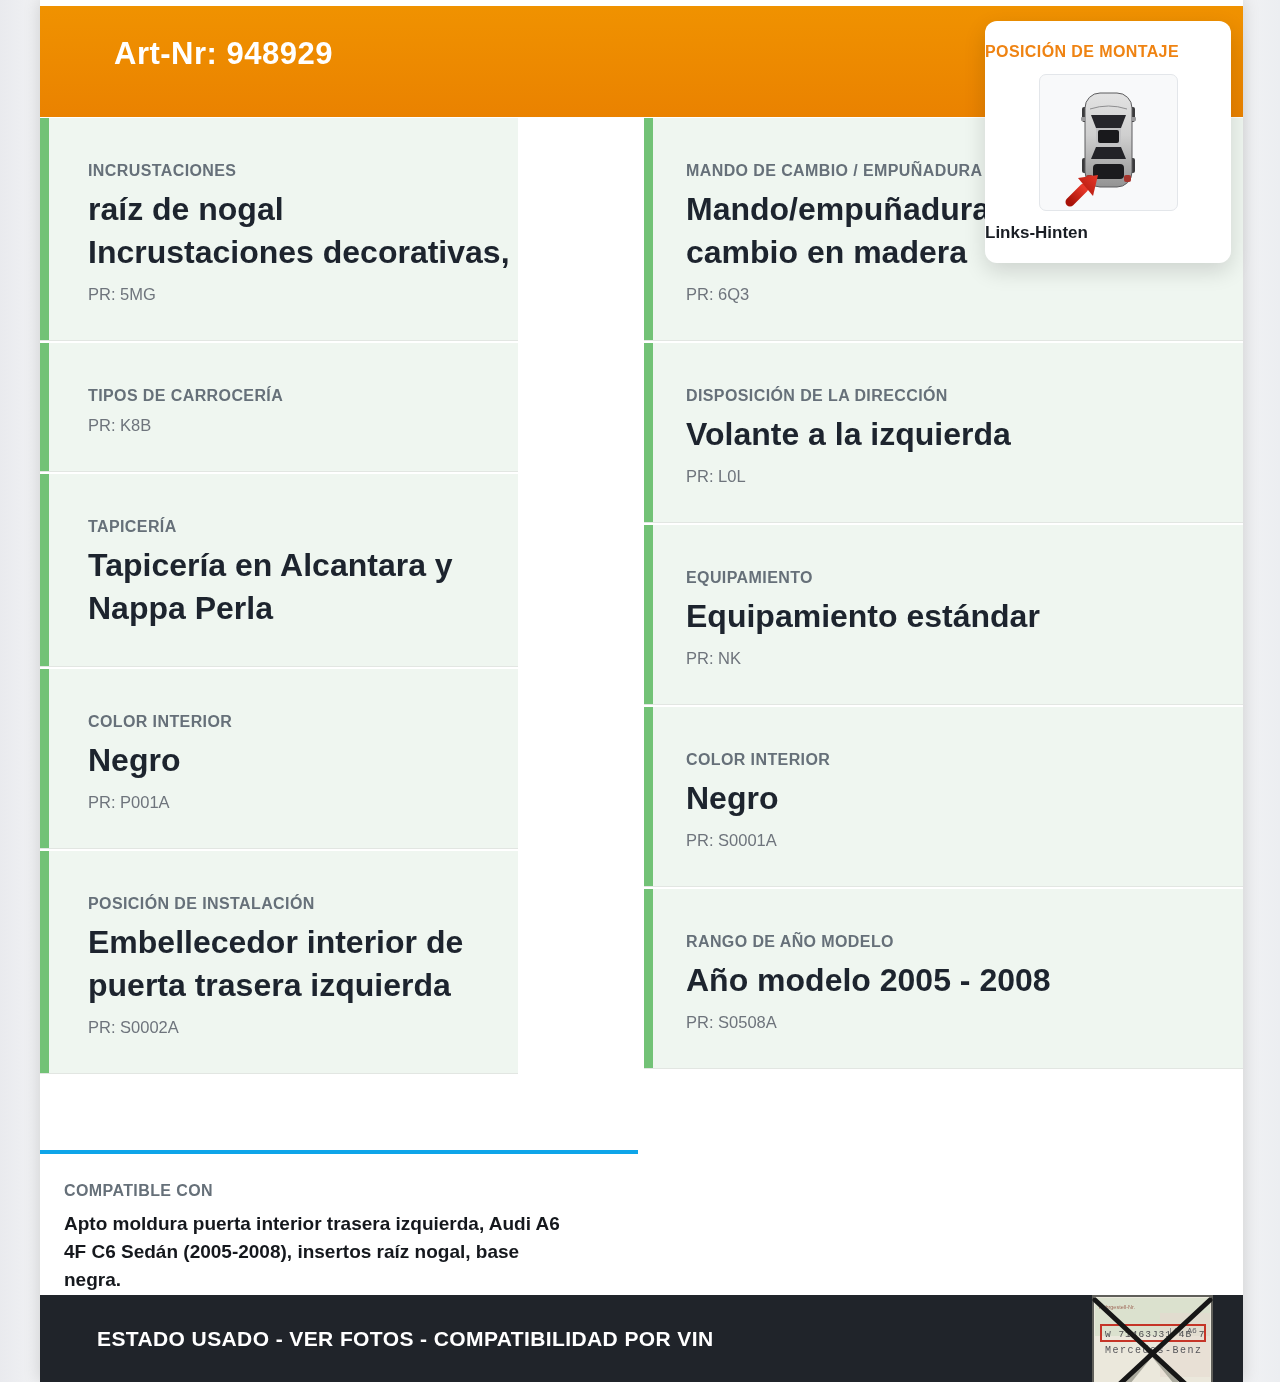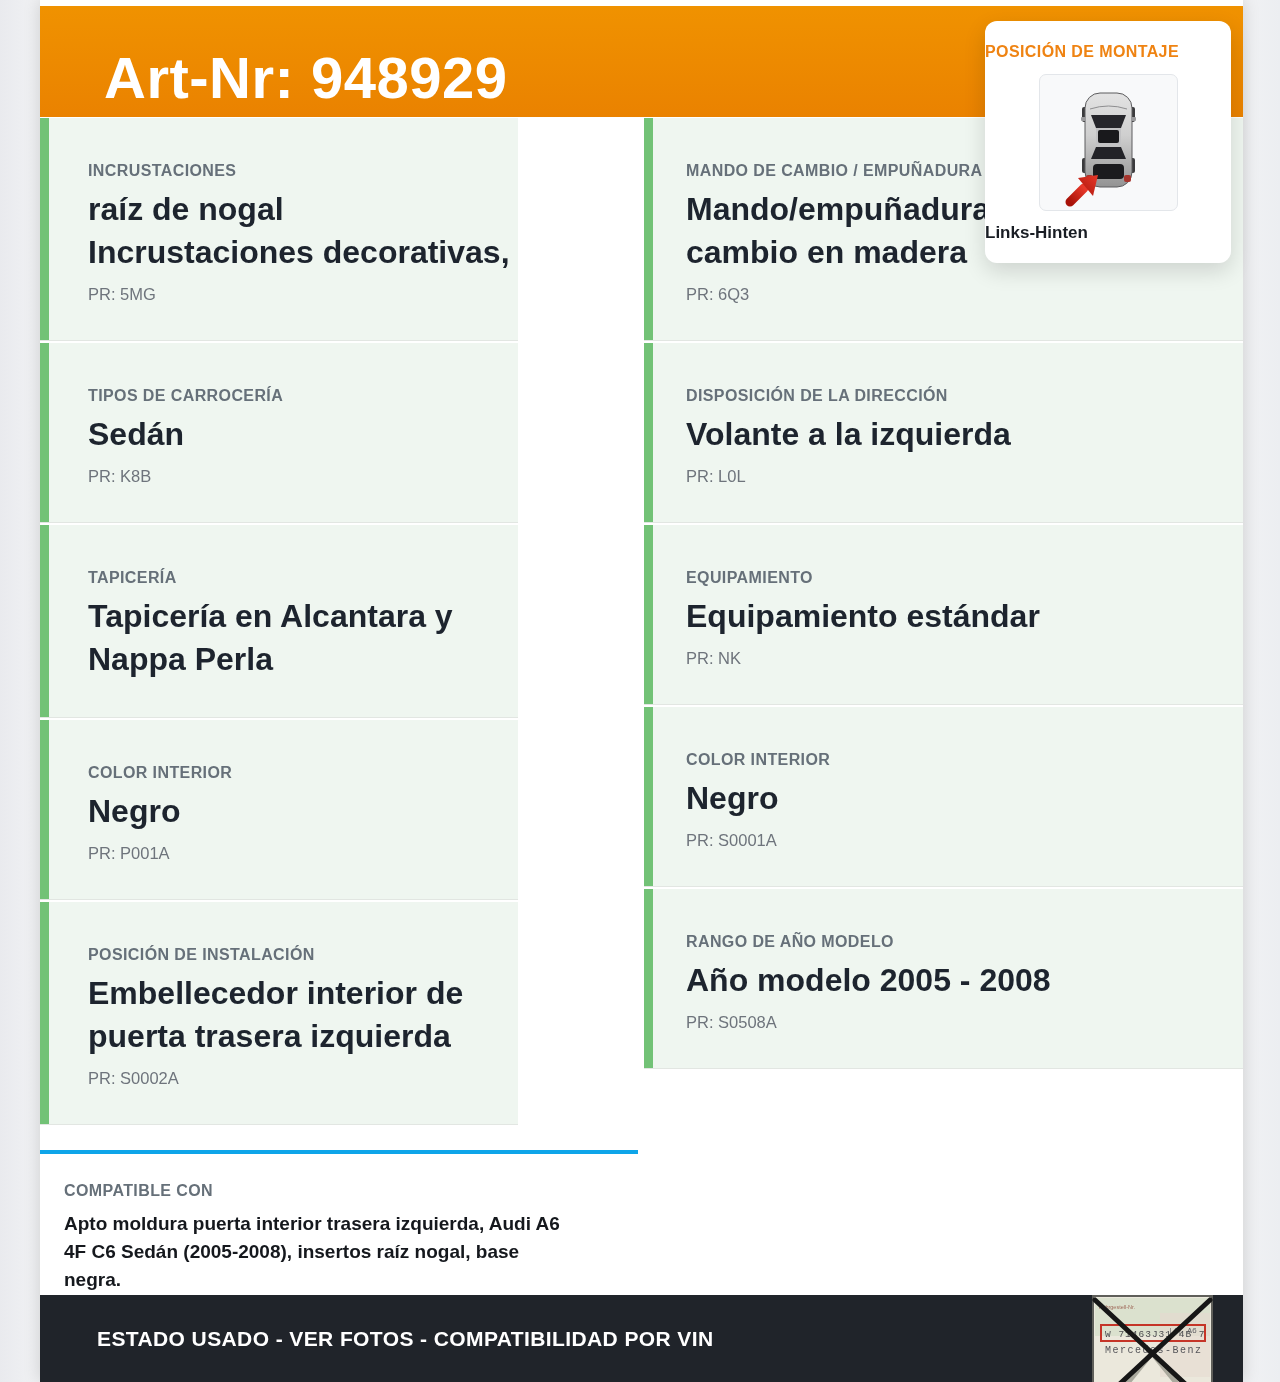--- a/index.html
+++ b/index.html
@@ -1,21 +1,21 @@
 <!DOCTYPE html>
 <html><head>
 <meta charset="utf-8">
 <style>
   html,body{margin:0;padding:0;}
   body{font-family:"Liberation Sans","DejaVu Sans",sans-serif;background:#f2f3f5;}
   .page{position:relative;width:1280px;height:1382px;background:linear-gradient(90deg,#e9eaee 0%,#f1f2f4 3%,#f1f2f4 97%,#eceef1 100%);overflow:hidden;}
   .sheet{position:absolute;left:40px;top:0;width:1203px;height:1382px;background:#ffffff;box-shadow:0 0 16px rgba(0,0,0,.16);}
   
   .header{position:absolute;left:0;top:6px;width:100%;height:111px;background:linear-gradient(180deg,#f09200 0%,#ea8200 100%);}
-  .header h1{margin:8px;padding:30px 0 0 56px;font-size:58px;font-weight:bold;color:#ffffff;letter-spacing:.5px;}
+  .header h1{margin:0;padding:30px 0 0 74px;font-size:31px;font-weight:bold;color:#ffffff;letter-spacing:.5px;}
   
   .col{position:absolute;top:118px;}
   .col-left{left:0;width:478px;}
   .col-right{left:604px;width:599px;}
   .card{background:#eff6f0;border-left:9px solid #72c276;margin-bottom:3px;box-shadow:0 1px 0 #e2e6e2;}
   .col-left .card{padding:44px 20px 36px 39px;}
   .col-right .card{padding:44px 20px 36px 33px;}
   .card .label{font-size:16px;font-weight:bold;color:#667079;letter-spacing:.4px;margin-bottom:8px;white-space:nowrap;}
   .title-line{font-size:32px;font-weight:bold;color:#1d242e;line-height:43px;white-space:nowrap;}
   .card .pr{font-size:16.5px;color:#6e747c;margin-top:11px;white-space:nowrap;}
@@ -47,21 +47,20 @@
 
     <div class="col col-left">
       <div class="card">
         <div class="label">INCRUSTACIONES</div>
         <div class="title-line">raíz de nogal</div>
         <div class="title-line">Incrustaciones decorativas,</div>
         <div class="pr">PR: 5MG</div>
       </div>
       <div class="card">
         <div class="label">TIPOS DE CARROCERÍA</div>
-        <div class="title-line">Sedán</div>
         <div class="title-line"></div>
         <div class="pr">PR: K8B</div>
       </div>
       <div class="card">
         <div class="label">TAPICERÍA</div>
         <div class="title-line">Tapicería en Alcantara y</div>
         <div class="title-line">Nappa Perla</div>
       </div>
       <div class="card">
         <div class="label">COLOR INTERIOR</div>

